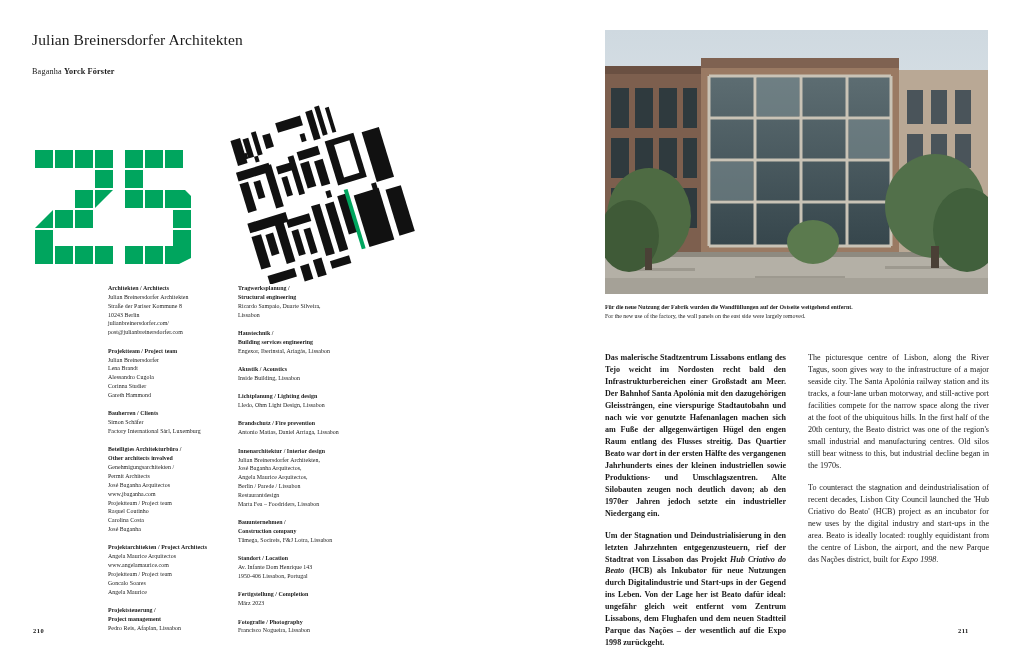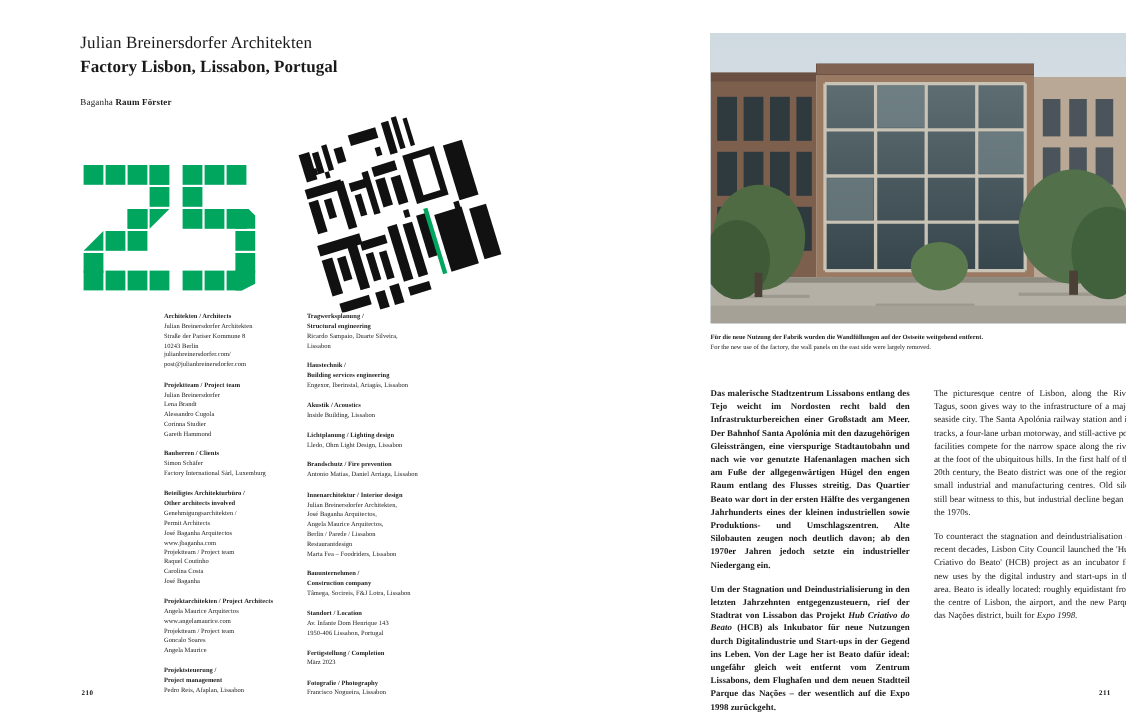--- a/index.html
+++ b/index.html
@@ -1,21 +1,21 @@
 <!DOCTYPE html>
 <html><head>
 <meta charset="utf-8">
 <style>
   html,body{margin:0;padding:0;}
   body{
     width:1024px;height:652px;background:#ffffff;
     font-family:"Liberation Serif", serif;
     color:#1a1a1a;overflow:hidden;position:relative;
   }
-  .spread{position:absolute;inset:0;margin-left:41px;}
+  .spread{position:absolute;inset:0;}
 
   
   .left-page{position:absolute;left:0;top:0;width:512px;height:652px;}
 
   .title-block{position:absolute;left:32px;top:30px;width:420px;}
   .architect-line{font-size:15.5px;letter-spacing:.1px;line-height:1.28;}
   .project-line{font-size:15.5px;font-weight:bold;line-height:1.3;margin-top:1px;}
   .kritik{margin-top:17px;font-size:8.2px;letter-spacing:.15px;}
   .kritik b{font-weight:bold;}
 
@@ -58,24 +58,23 @@
 </style>
 </head>
 <body>
 
 <div class="spread">
 
   <div class="left-page">
 
     <div class="title-block">
       <div class="architect-line">Julian Breinersdorfer Architekten</div>
-      <div class="project-line">Factory Lisbon, Lissabon, Portugal</div>
       <div class="kritik">
         <span>Baganha</span>
-        <b>Raum Förster</b>
+        <b>Yorck Förster</b>
       </div>
     </div>
 
     <div class="numeral">
       <svg width="160" height="118" viewBox="0 0 160 118" xmlns="http://www.w3.org/2000/svg" aria-hidden="true">
         <g fill="#00a55e">
 
           <rect x="2" y="2" width="18" height="18"></rect>
           <rect x="22" y="2" width="18" height="18"></rect>
           <rect x="42" y="2" width="18" height="18"></rect>

